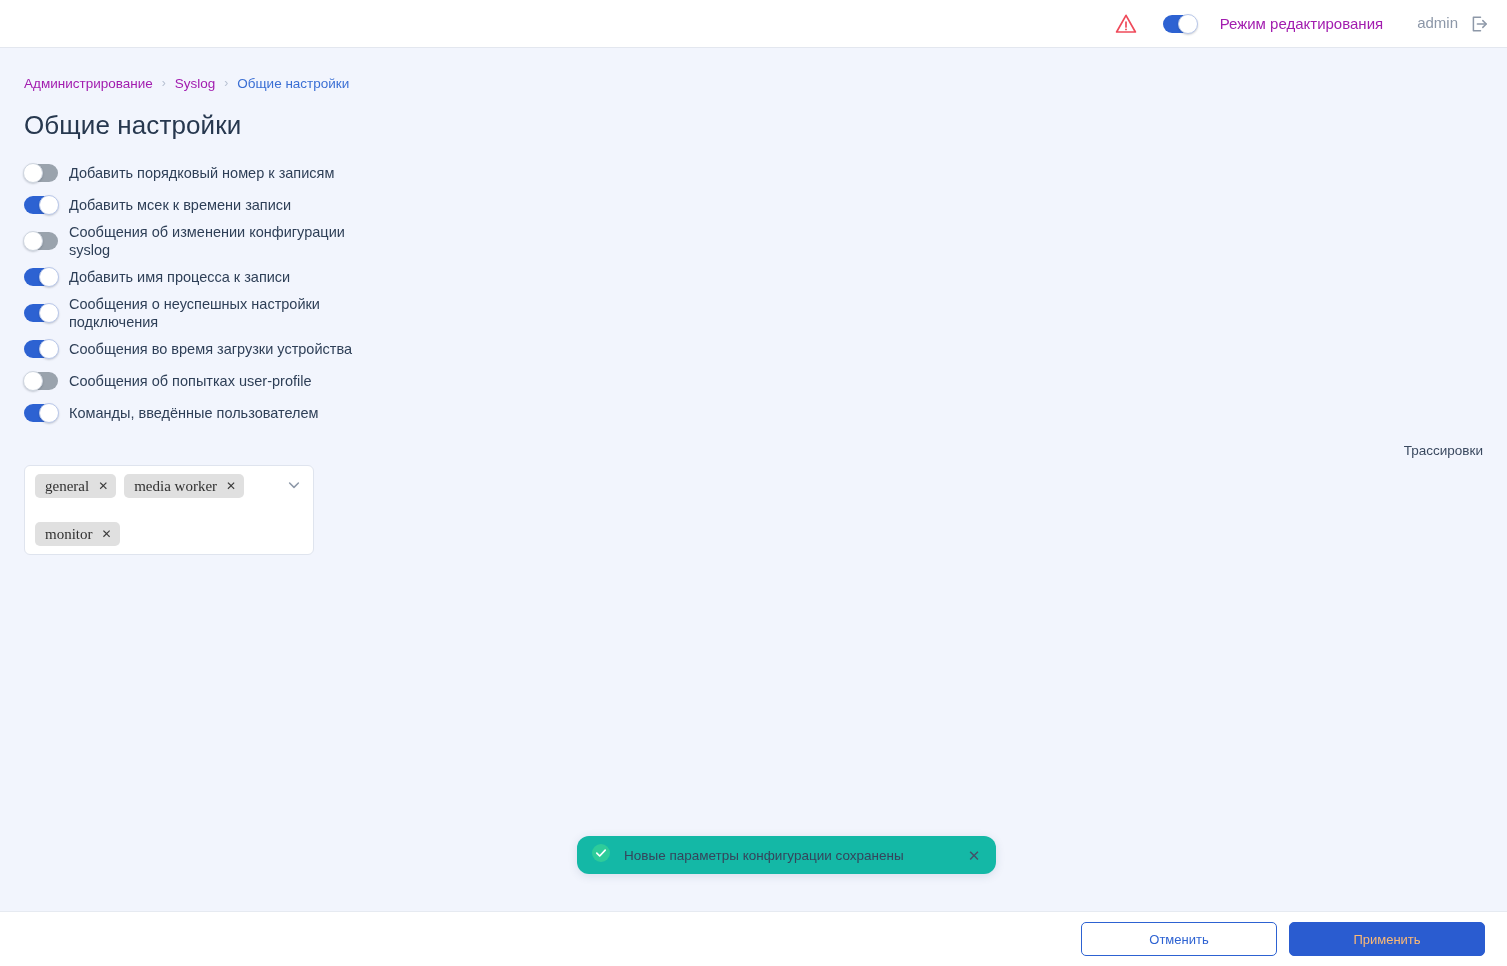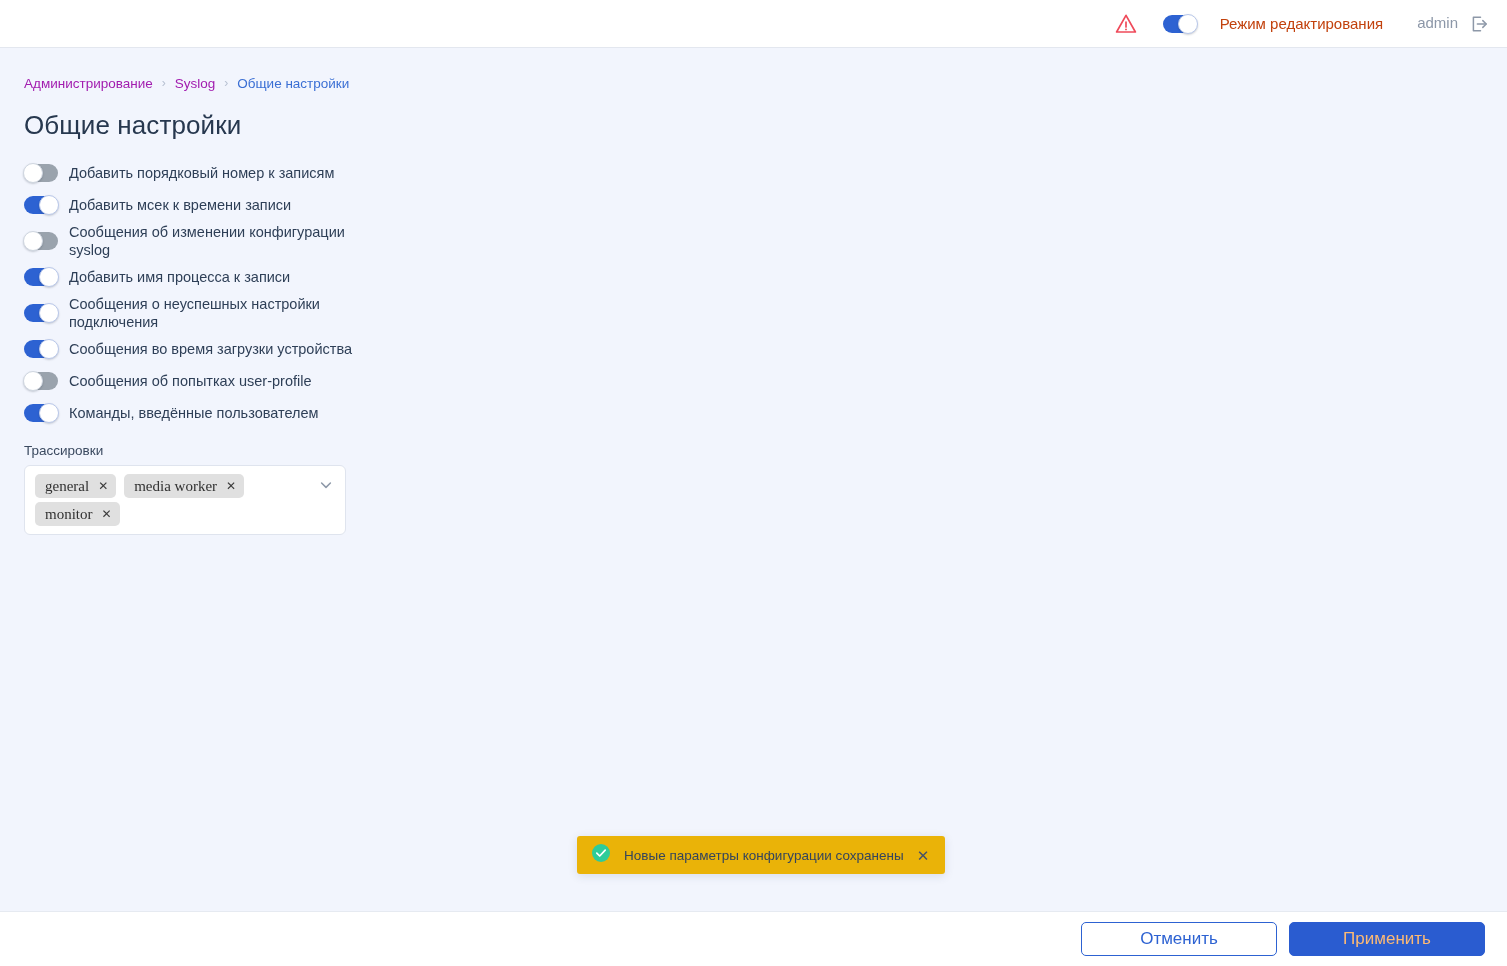--- a/index.html
+++ b/index.html
@@ -28,21 +28,21 @@
     width: 26px; height: 26px;
     margin-right: 24px;
     display: flex; align-items: center; justify-content: center;
   }
   .edit-mode-group {
     display: flex; align-items: center;
     margin-right: 34px;
   }
   .edit-mode-label {
     font-size: 15px;
-    color: #c2410c;
+    color: #a21caf;
     margin-left: 23px;
     white-space: nowrap;
   }
   .user-group { display: flex; align-items: flex-start; }
   .user-name {
     font-size: 15px; color: #8c97a8;
     margin-right: 11px;
   }
   .logout-icon { width: 20px; height: 20px; display:block; }
 
@@ -109,37 +109,37 @@
   .toggle-row.two-line { align-items: center; min-height: 40px; }
   .toggle-label {
     font-size: 14.5px;
     color: #2e3f57;
     margin-left: 11px;
     line-height: 18px;
     max-width: 290px;
   }
 
   
-  .field-block { margin-top: 14px; }
+  .field-block { margin-top: 14px; text-align: right; }
   .field-label {
     font-size: 13.5px;
     color: #3b4a60;
     margin-bottom: 7px;
   }
   .multiselect {
     position: relative;
-    width: 322px;
+    width: 290px;
     min-height: 66px;
     background: #ffffff;
     border: 1px solid #dfe4ee;
     border-radius: 6px;
     padding: 8px 38px 8px 10px;
     display: flex; flex-wrap: wrap;
     align-content: flex-start;
-    gap: 4px 8px;
+    gap: 24px 8px;
     cursor: text;
   }
   .chip {
     display: inline-flex; align-items: center;
     background: #e0e0e0;
     border-radius: 5px;
     height: 24px;
     padding: 0 8px 0 10px;
     font-family: "Liberation Serif", serif;
     font-size: 15px;
@@ -158,23 +158,23 @@
     position: absolute;
     top: 12px; right: 12px;
     width: 14px; height: 14px;
     cursor: pointer;
   }
 
   
   .toast {
     position: absolute;
     left: 577px; top: 836px;
-    width: 368px; height: 38px;
-    background: #eab308;
-    border-radius: 3px;
+    width: 419px; height: 38px;
+    background: #14b8a6;
+    border-radius: 12px;
     box-shadow: 0 2px 10px rgba(40,60,100,.13);
     display: flex; align-items: center;
     padding: 0 14px 0 14px;
   }
   .toast-icon {
     width: 20px; height: 20px;
     flex: 0 0 auto;
   }
   .toast-text {
     flex: 1 1 auto;
@@ -200,21 +200,21 @@
     background: #ffffff;
     border-top: 1px solid #e6eaf1;
     display: flex; align-items: center; justify-content: flex-end;
     padding-right: 22px;
     gap: 12px;
   }
   .btn {
     height: 34px;
     min-width: 196px;
     border-radius: 5px;
-    font-size: 17px;
+    font-size: 13px;
     font-family: "Liberation Sans", sans-serif;
     display: inline-flex; align-items: center; justify-content: center;
     cursor: pointer;
     border: 1px solid transparent;
     padding: 0 16px;
   }
   .btn-secondary {
     background: #ffffff;
     color: #2d62d2;
     border-color: #2d62d2;

